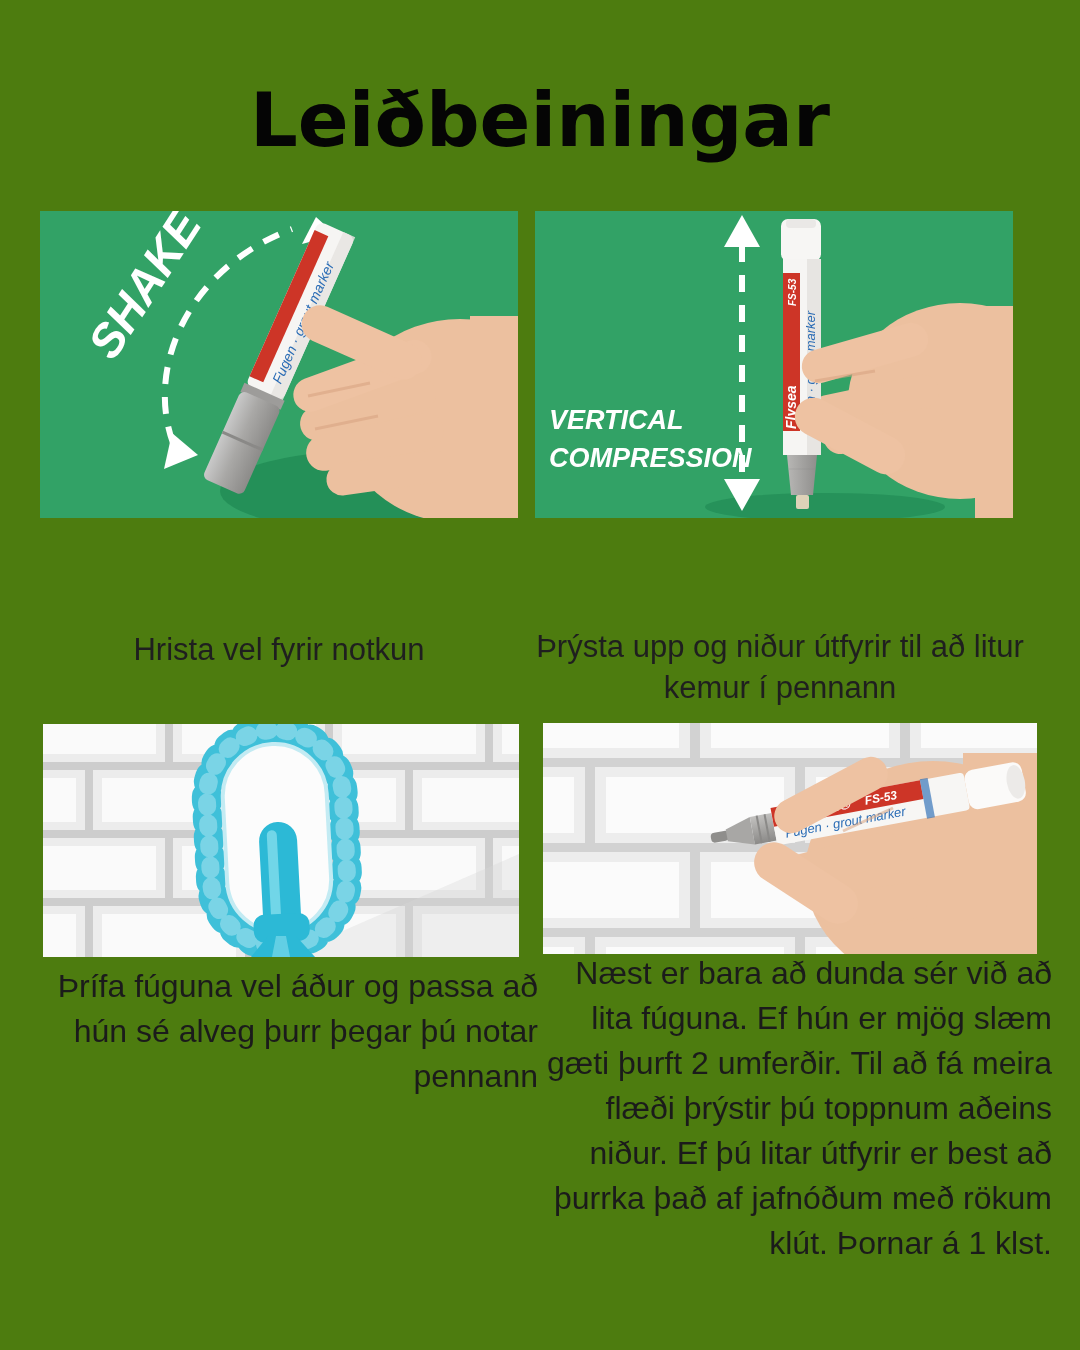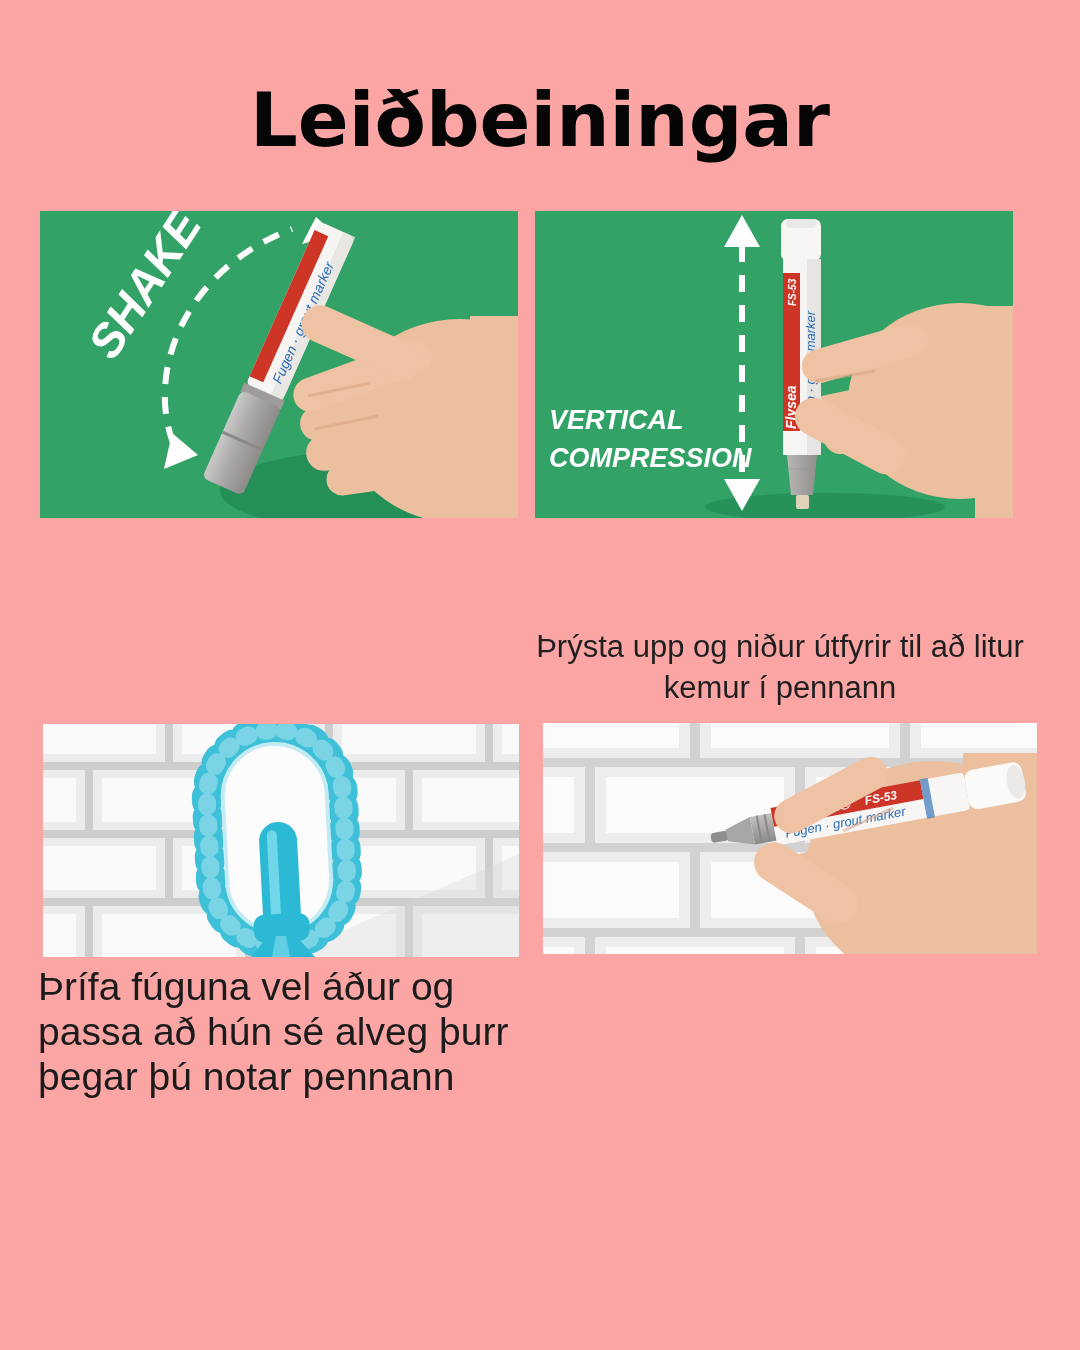--- a/index.html
+++ b/index.html
@@ -1,30 +1,30 @@
 <!DOCTYPE html>
 <html><head>
 <meta charset="utf-8">
 <style>
   html,body{margin:0;padding:0;}
   body{width:1080px;height:1350px;background:#ffffff;font-family:"Liberation Sans","DejaVu Sans",sans-serif;position:relative;overflow:hidden;}
-  .page{position:absolute;inset:0;background:#fca5a5;}
+  .page{position:absolute;inset:0;background:#4d7c0f;}
   .title{position:absolute;top:76px;left:0;width:1080px;text-align:center;
          font-size:75px;font-weight:800;letter-spacing:0px;color:#050505;
          font-family:"DejaVu Sans","Liberation Sans",sans-serif;}
   .photo{position:absolute;overflow:hidden;}
   .photo svg{display:block;}
   #photo-shake{left:40px;top:211px;width:478px;height:307px;}
   #photo-compress{left:535px;top:211px;width:478px;height:307px;}
   #photo-clean{left:43px;top:724px;width:476px;height:233px;}
   #photo-write{left:543px;top:723px;width:494px;height:231px;}
   .caption{position:absolute;font-size:31px;line-height:41px;color:#1f1f1f;text-align:center;}
   #caption-shake{left:40px;top:629px;width:478px;}
   #caption-compress{left:530px;top:626px;width:500px;}
-  .bodytext{position:absolute;font-size:39px;line-height:45px;color:#1b1b1b;text-align:left;}
+  .bodytext{position:absolute;font-size:32px;line-height:45px;color:#1b1b1b;text-align:right;}
   #text-clean{left:38px;top:964px;width:500px;}
   #text-color{left:540px;top:951px;width:512px;}
 </style>
 </head>
 <body>
 
 <div class="page">
 
   <div class="title">Leiðbeiningar</div>
 
@@ -117,20 +117,21 @@
         <rect x="-65" y="-17" width="130" height="34" rx="17" transform="translate(330,142) rotate(-16)"></rect>
         <rect x="-60" y="-19" width="120" height="38" rx="19" transform="translate(315,225) rotate(28)"></rect>
         <line x1="280" y1="170" x2="340" y2="160" stroke="#d9a583" stroke-width="3" opacity="0.6"></line>
       </g>
 
       <text x="14" y="218" font-size="27" font-weight="bold" font-style="italic" fill="#ffffff">VERTICAL</text>
       <text x="14" y="256" font-size="27" font-weight="bold" font-style="italic" fill="#ffffff">COMPRESSION</text>
     </svg>
   </div>
 
+  <div class="caption" id="caption-shake">Hrista vel fyrir notkun</div>
   <div class="caption" id="caption-compress">Þrýsta upp og niður útfyrir til að litur kemur í pennann</div>
 
   <div class="photo" id="photo-clean">
     <svg width="476" height="233" viewBox="0 0 476 233">
       <defs>
         <pattern id="tilesA" width="160" height="136" patternUnits="userSpaceOnUse" patternTransform="translate(-34,-26)">
           <rect width="160" height="136" fill="#cdcdcd"></rect>
           <rect x="4" y="4" width="152" height="60" fill="#ececec"></rect>
           <rect x="13" y="12" width="134" height="44" fill="#fafafa"></rect>
           <rect x="-76" y="72" width="152" height="60" fill="#ececec"></rect>
@@ -203,14 +204,15 @@
 
       <g fill="#eec2a2">
         <rect x="-62" y="-17" width="124" height="34" rx="17" transform="translate(288,72) rotate(-28)"></rect>
         <rect x="-58" y="-20" width="116" height="40" rx="20" transform="translate(263,160) rotate(33)"></rect>
         <line x1="300" y1="108" x2="350" y2="85" stroke="#d9a583" stroke-width="3" opacity="0.55"></line>
       </g>
     </svg>
   </div>
 
   <div class="bodytext" id="text-clean">Þrífa fúguna vel áður og passa að hún sé alveg þurr þegar þú notar pennann</div>
+  <div class="bodytext" id="text-color">Næst er bara að dunda sér við að lita fúguna. Ef hún er mjög slæm gæti þurft 2 umferðir. Til að fá meira flæði þrýstir þú toppnum aðeins niður. Ef þú litar útfyrir er best að þurrka það af jafnóðum með rökum klút. Þornar á 1 klst.</div>
 
 </div>
 
 </body></html>

